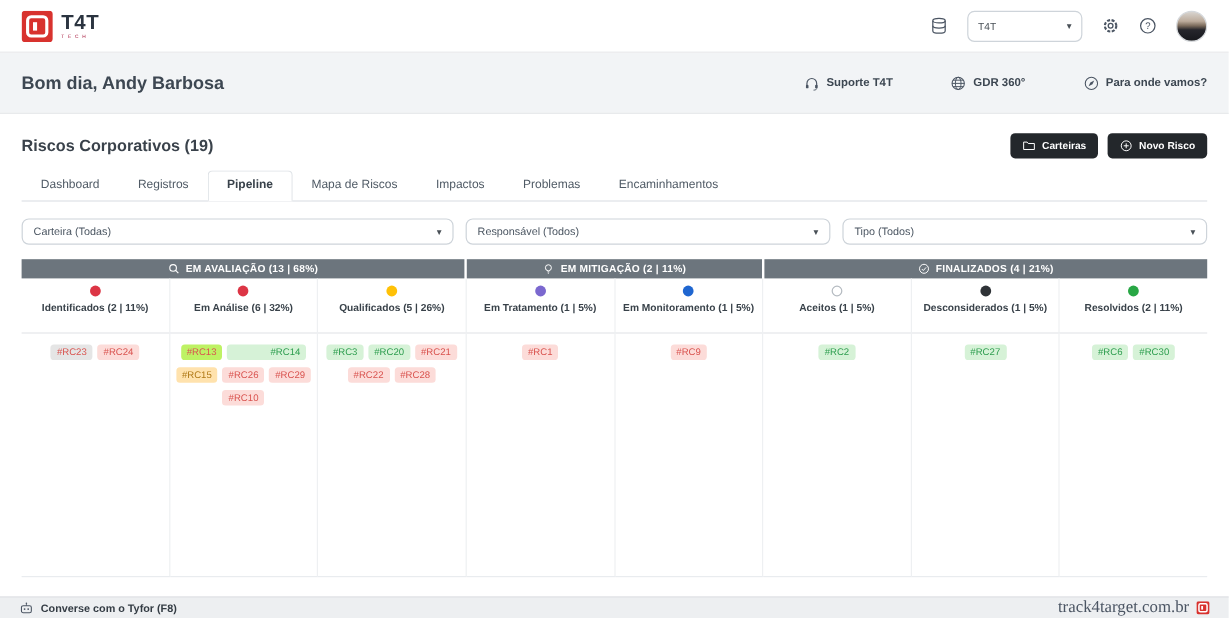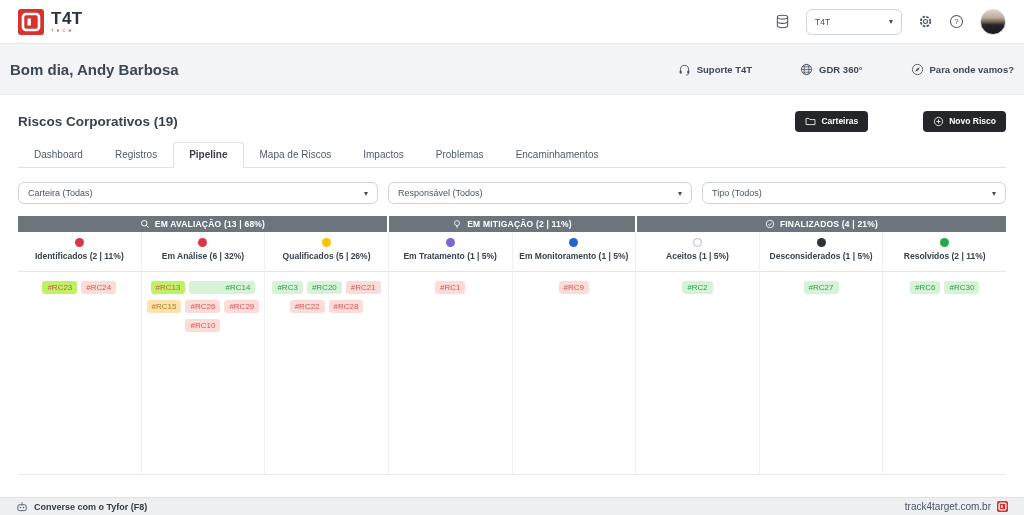--- a/index.html
+++ b/index.html
@@ -18,69 +18,69 @@
   .org-select { width:96px; height:26px; border:1px solid #ced4da; border-radius:6px;
     display:flex; align-items:center; justify-content:space-between; padding:0 8px;
     font-size:8.5px; color:#495057; background:#fff; }
   .caret { font-size:8px; color:#495057; }
   .avatar { width:26px; height:26px; border-radius:50%; border:1px solid #d5d8db;
     background:linear-gradient(180deg,#d8d4cf 0%,#bcab9b 32%,#7a6a5b 48%,#26262c 62%,#17181c 100%); }
   .icn { display:inline-flex; align-items:center; justify-content:center; }
 
   
   .greeting { height:51px; background:#f2f4f6; border-bottom:1px solid #e8eaec;
-    display:flex; align-items:center; justify-content:space-between; padding:0 10px; flex:0 0 auto; }
+    display:flex; align-items:center; justify-content:space-between; padding:0 18px; flex:0 0 auto; }
   .greeting h1 { font-size:15px; font-weight:bold; color:#3d4752; }
   .greeting-links { display:flex; align-items:center; gap:48px;text-align:right; }
   .glink { display:flex; align-items:center; gap:6px; font-size:9.5px; font-weight:bold;
     color:#3d4752; cursor:pointer; }
 
   
   main { flex:1 1 auto; background:#fff; padding:12px 18px 0; }
   .title-row { display:flex; align-items:center; justify-content:space-between; height:28px; }
   .title-row h2 { font-size:13.5px; font-weight:bold; color:#3a424b; }
   .actions { display:flex; gap:8px; }
   .btn { display:flex; align-items:center; gap:5px; background:#23272b; color:#fff;
     border:none; border-radius:4px; font-size:8.5px; font-weight:bold;
-    padding:5px 10px; font-family:inherit; cursor:pointer;margin-left:47px; }
+    padding:5px 10px; font-family:inherit; cursor:pointer; }
 
   .tabs { display:flex; border-bottom:1px solid #dee2e6; margin-top:7px; }
   .tab { padding:6px 15px 7px; font-size:10px; color:#505b66; cursor:pointer;
     border:1px solid transparent; border-bottom:none; border-radius:4px 4px 0 0; margin-bottom:-1px; }
   .tab.active { background:#fff; border-color:#dee2e6; color:#39424b; font-weight:bold;
     border-bottom:1px solid #fff; }
 
   .filters { display:flex; gap:10px; margin-top:14px; }
   .select { height:22px; border:1px solid #ced4da; border-radius:6px; background:#fff;
     display:flex; align-items:center; justify-content:space-between; padding:0 9px;
     font-size:9px; color:#4a5561; cursor:pointer; }
   .select.w-lg { width:360px; } .select.w-md { flex:1; } .select.w-sm { flex:1; }
 
   
   .board { margin-top:12px; }
   .board-groups { display:flex; gap:2px; }
   .group { background:#6c757d; color:#fff; height:16px; display:flex; align-items:center;
     justify-content:center; gap:5px; font-size:8.5px; font-weight:bold; letter-spacing:.2px; }
   .cols { display:flex; }
-  .colh { flex:1; text-align:center; padding:6px 2px 10px;
+  .colh { flex:1; text-align:center; padding:6px 2px 16px;
     border-right:1px solid #eef0f2; border-bottom:1px solid #e4e7ea; }
   .colh:last-child, .colb:last-child { border-right:none; }
   .dot { width:9px; height:9px; border-radius:50%; margin:0 auto 4px; }
   .dot.hollow { background:#fff; border:1.5px solid #b4bac0; }
   .collabel { font-size:8.5px; font-weight:bold; color:#39424a; }
   .colb { flex:1; min-height:203px; border-right:1px solid #eef0f2; border-bottom:1px solid #e9ecef;
     padding:9px 3px; display:flex; flex-wrap:wrap; justify-content:center;
     align-content:flex-start; gap:6px 4px; }
   .chip { font-size:8px; padding:2.5px 5px; border-radius:3px; line-height:1; cursor:pointer; white-space:nowrap; }
 
   
   footer { height:18px; flex:0 0 auto; background:#edeff1; border-top:1px solid #dfe2e5;
     display:flex; align-items:center; justify-content:space-between; padding:0 16px; }
   .foot-left { display:flex; align-items:center; gap:6px; font-size:9px; font-weight:bold; color:#343c44; cursor:pointer; }
-  .foot-right { display:flex; align-items:flex-start; gap:6px; font-size:10px; color:#4b5563; }
+  .foot-right { display:flex; align-items:center; gap:6px; font-size:14px; color:#4b5563;font-family:Liberation Serif, serif; }
 </style>
 </head>
 <body>
 
 <header class="topbar">
   <div class="brand">
     <span class="icn">
       <svg viewBox="0 0 26 26" width="26" height="26">
           <rect width="26" height="26" rx="3" fill="#d8322e"></rect>
           <rect x="5" y="5" width="16" height="16" rx="3" fill="none" stroke="#fff" stroke-width="2.6"></rect>
@@ -264,21 +264,21 @@
           <span class="dot" style="display: block; background: rgb(47, 51, 55);"></span>
           <div class="collabel">Desconsiderados (1 | 5%)</div>
         </div>
         <div class="colh">
           <span class="dot" style="display: block; background: rgb(40, 167, 69);"></span>
           <div class="collabel">Resolvidos (2 | 11%)</div>
         </div>
       </div>
     <div class="cols" id="board-cols-body">
         <div class="colb">
-          <span class="chip" style="background: #bef264; color: rgb(217, 83, 79);">#RC23</span>
+          <span class="chip" style="background: #e5e5e5; color: rgb(217, 83, 79);">#RC23</span>
           <span class="chip" style="background: rgb(252, 220, 217); color: rgb(217, 83, 79); text-align: right;">#RC24</span>
         </div>
         <div class="colb">
           <span class="chip" style="background: #bef264; color: rgb(217, 83, 79);">#RC13</span>
           <span class="chip" style="background: rgb(214, 242, 215); color: rgb(46, 158, 79); padding-left: 36px;">#RC14</span>
           <span class="chip" style="background: rgb(255, 226, 173); color: rgb(176, 121, 22);">#RC15</span>
           <span class="chip" style="background: rgb(252, 220, 217); color: rgb(217, 83, 79);">#RC26</span>
           <span class="chip" style="background: rgb(252, 220, 217); color: rgb(217, 83, 79);">#RC29</span>
           <span class="chip" style="background: rgb(252, 220, 217); color: rgb(217, 83, 79);">#RC10</span>
         </div>

